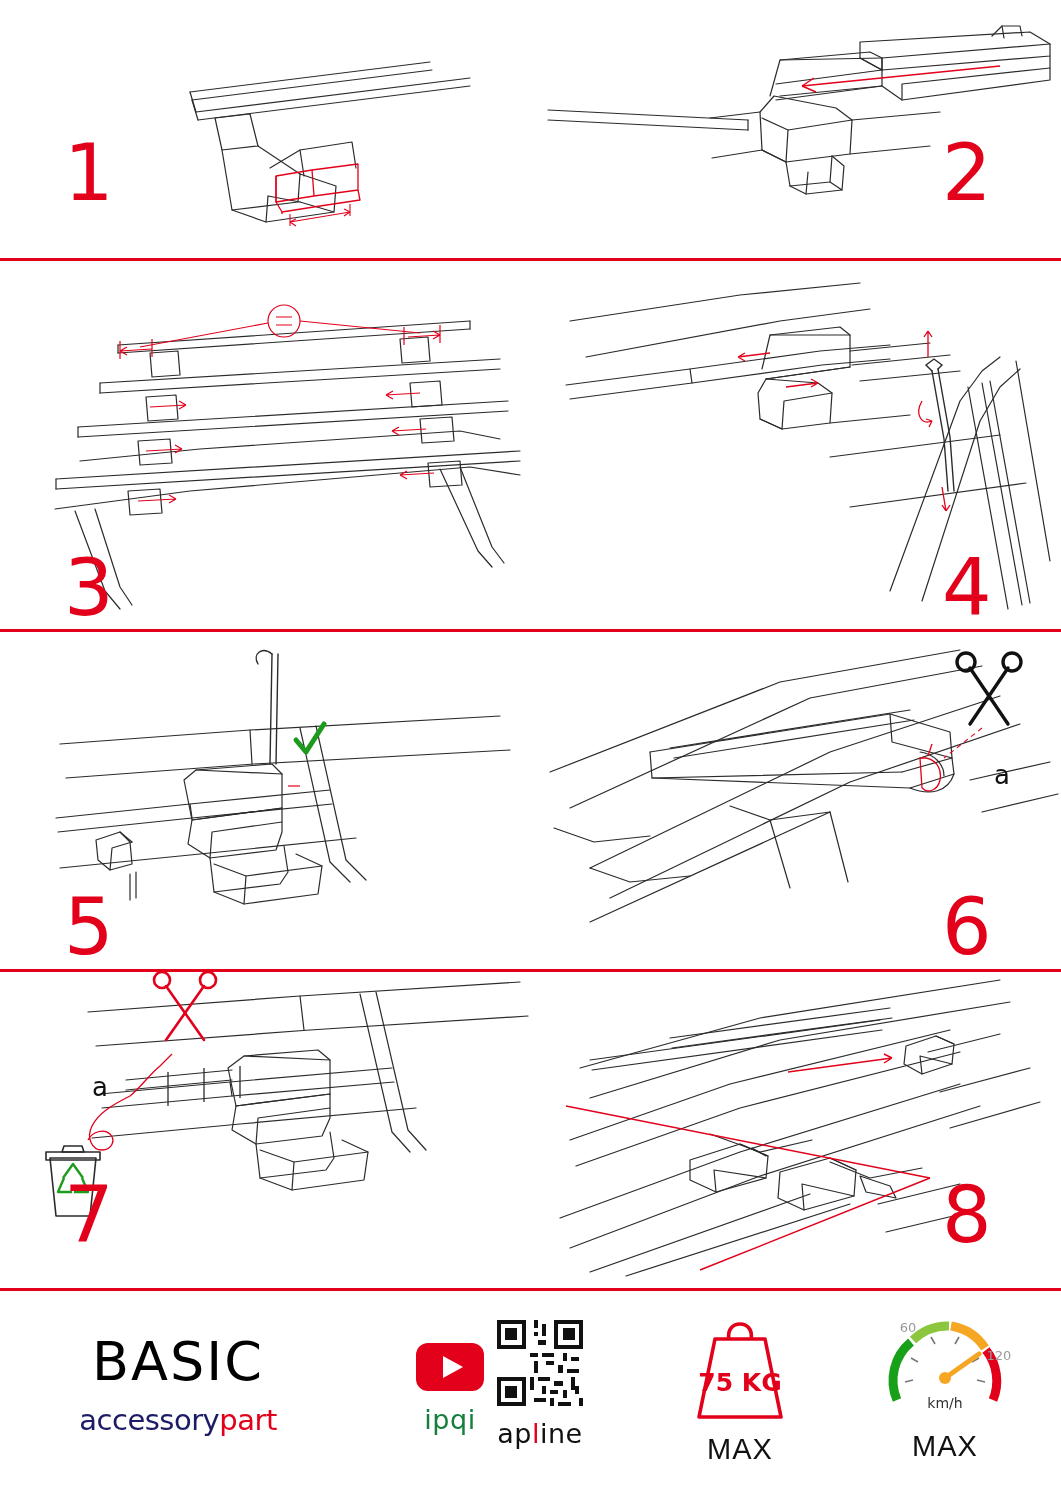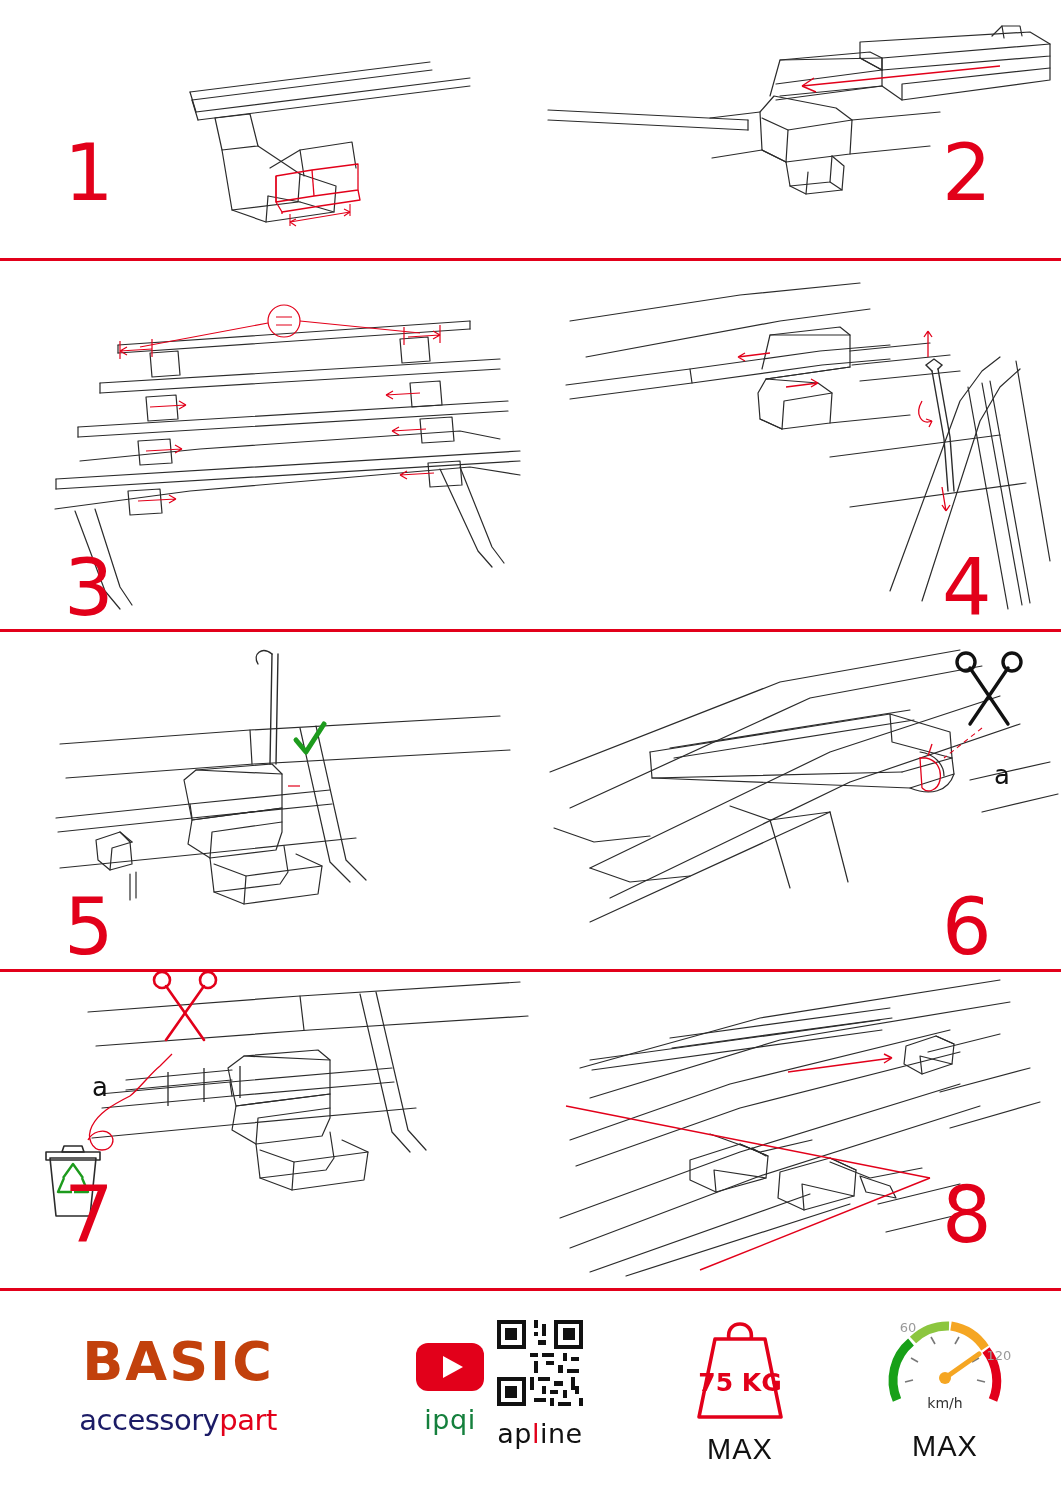--- a/index.html
+++ b/index.html
@@ -58,23 +58,23 @@
   .brand-block {
     position: absolute;
     left: 68px;
     top: 45px;
     width: 220px;
     text-align: center;
   }
   .brand-basic {
     font-family: "DejaVu Sans", sans-serif;
     font-size: 54px;
-    font-weight: 700;
+    font-weight: 400;
     letter-spacing: 2px;
-    color: #c2410c;
+    color: #000000;
     line-height: 1;
   }
   .brand-accessory {
     margin-top: 14px;
     font-family: "DejaVu Sans", sans-serif;
     font-size: 29px;
     font-weight: 400;
     color: #1b1b66;
     letter-spacing: -0.5px;
   }

